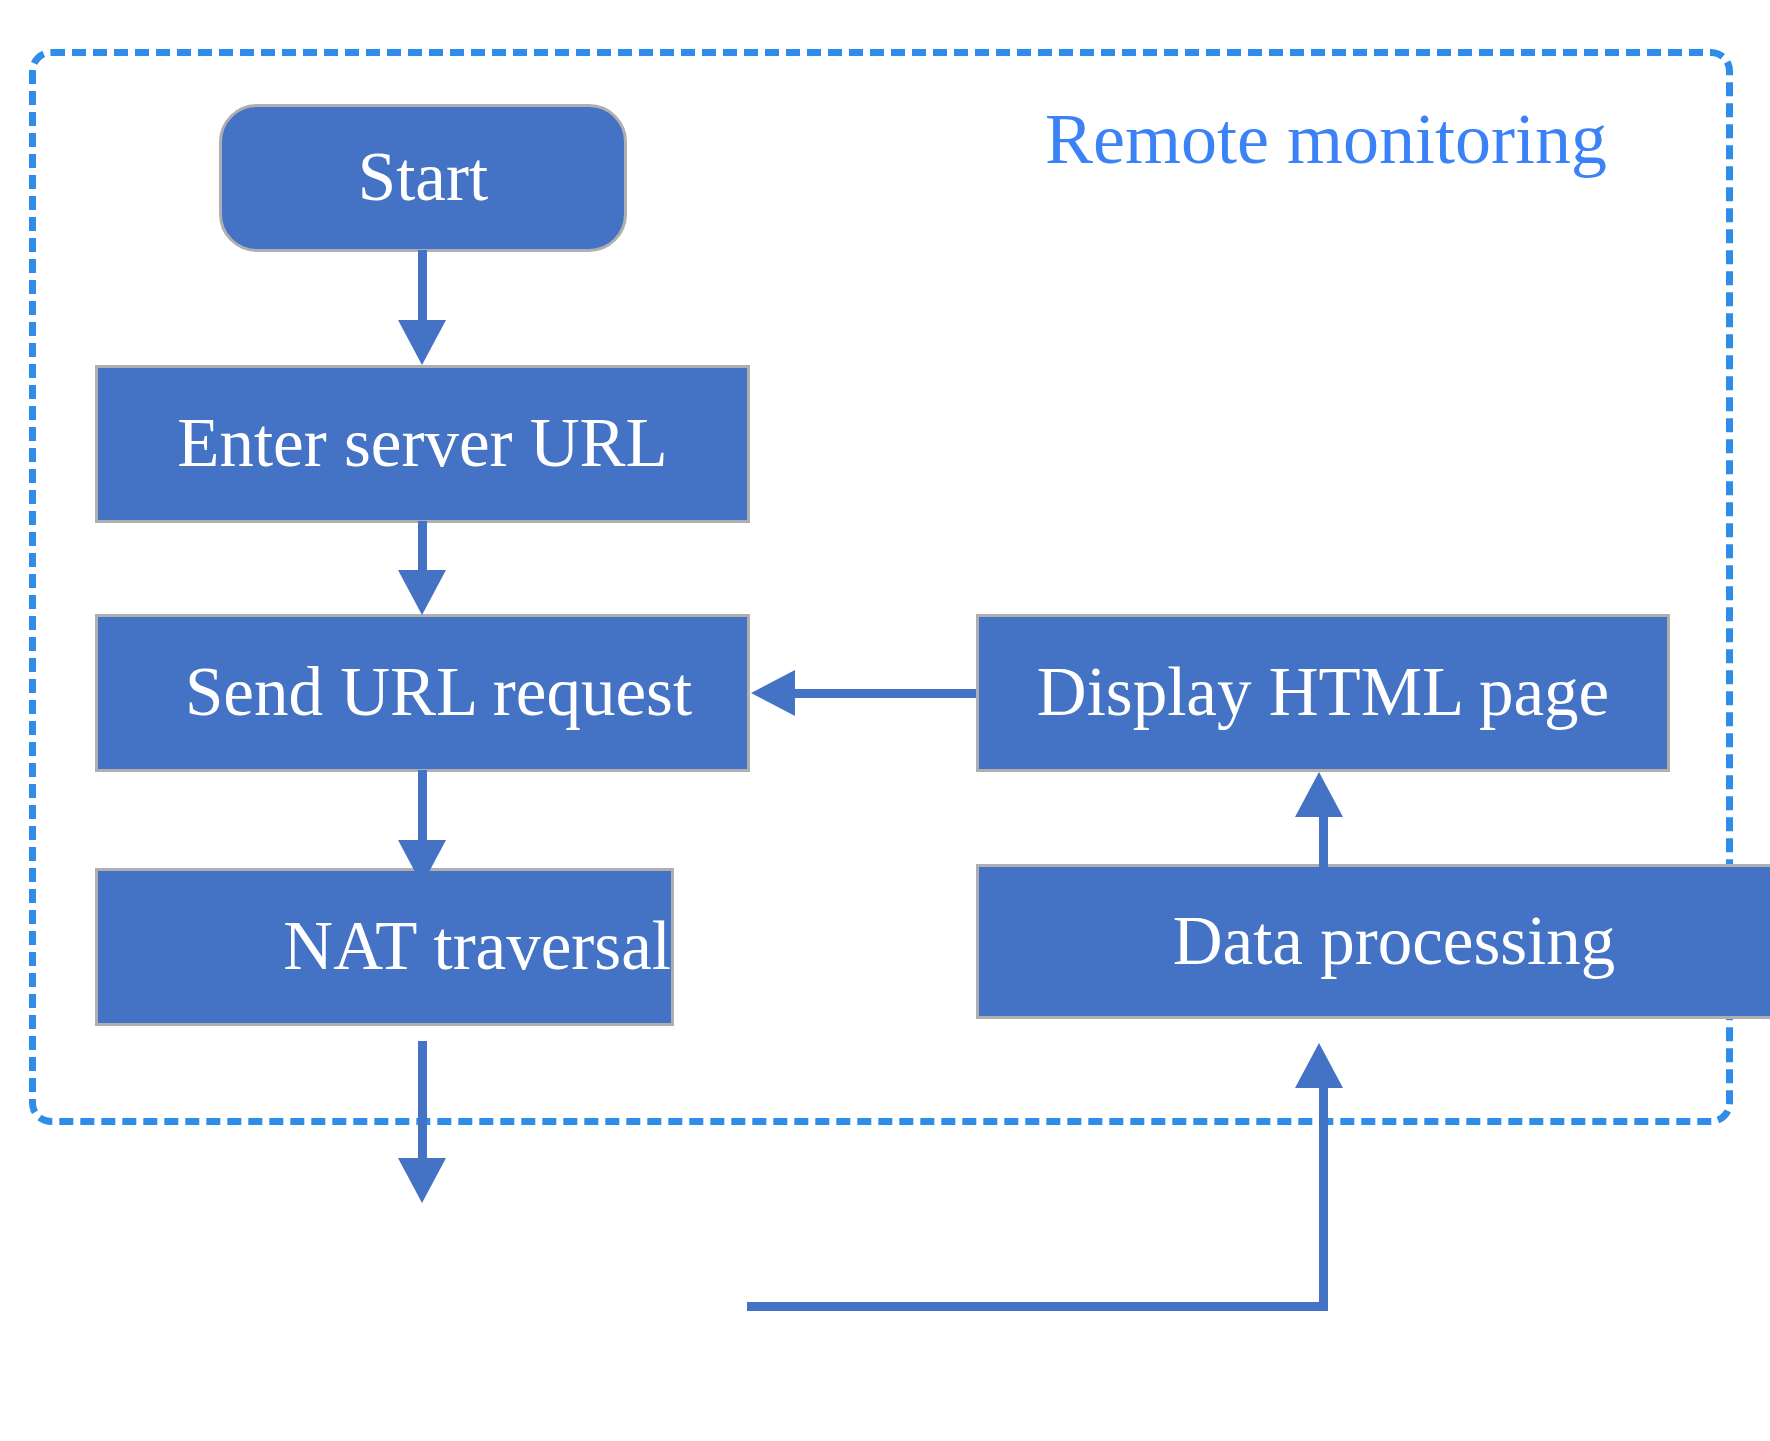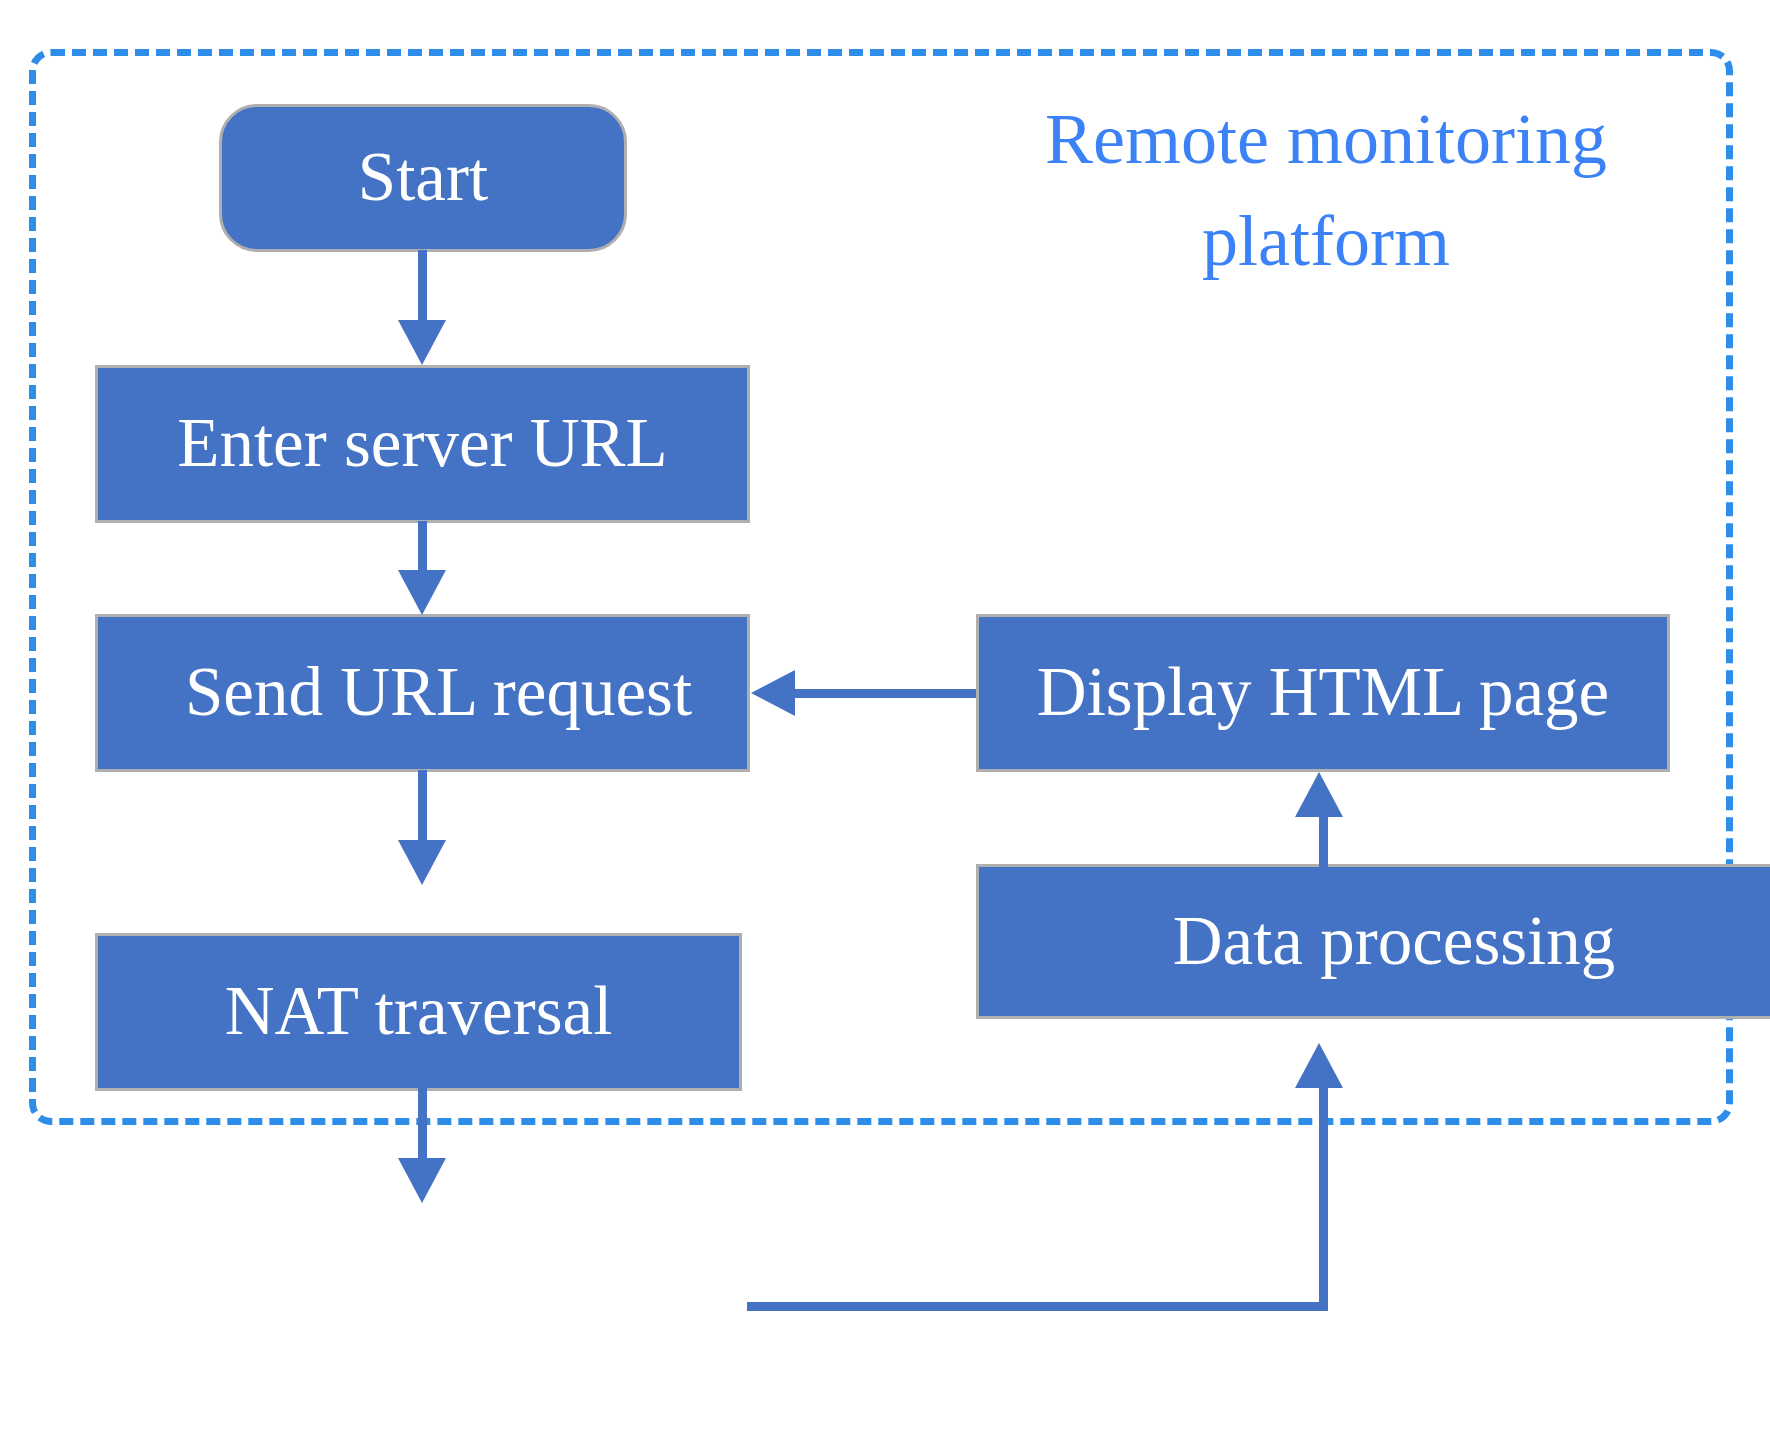--- a/index.html
+++ b/index.html
@@ -42,36 +42,35 @@
 </style>
 </head>
 <body>
 
 <div class="canvas">
 
   <div class="dashed-frame"></div>
 
   <div class="title">
     <div>Remote monitoring</div>
-    <div>platform</div>
   </div>
 
   <div class="node terminator" style="left:219px; top:104px; width:408px; height:148px;">
     <span>Start</span>
   </div>
 
   <div class="node" style="left:95px; top:365px; width:655px; height:158px;text-align:right;">
     <span>Enter server URL</span>
   </div>
 
   <div class="node" style="left:95px; top:614px; width:655px; height:158px;padding-left:32px;">
     <span>Send URL request</span>
   </div>
 
-  <div class="node" style="left:95px; top:933px; width:647px; height:158px;">
+  <div class="node" style="left:95px; top:868px; width:579px; height:158px;align-items:flex-end;">
     <span>NAT traversal</span>
   </div>
 
 
   <div class="node" style="left:976px; top:614px; width:694px; height:158px;">
     <span>Display HTML page</span>
   </div>
 
   <div class="node" style="left:976px; top:864px; width:836px; height:155px;">
     <span>Data processing</span>

